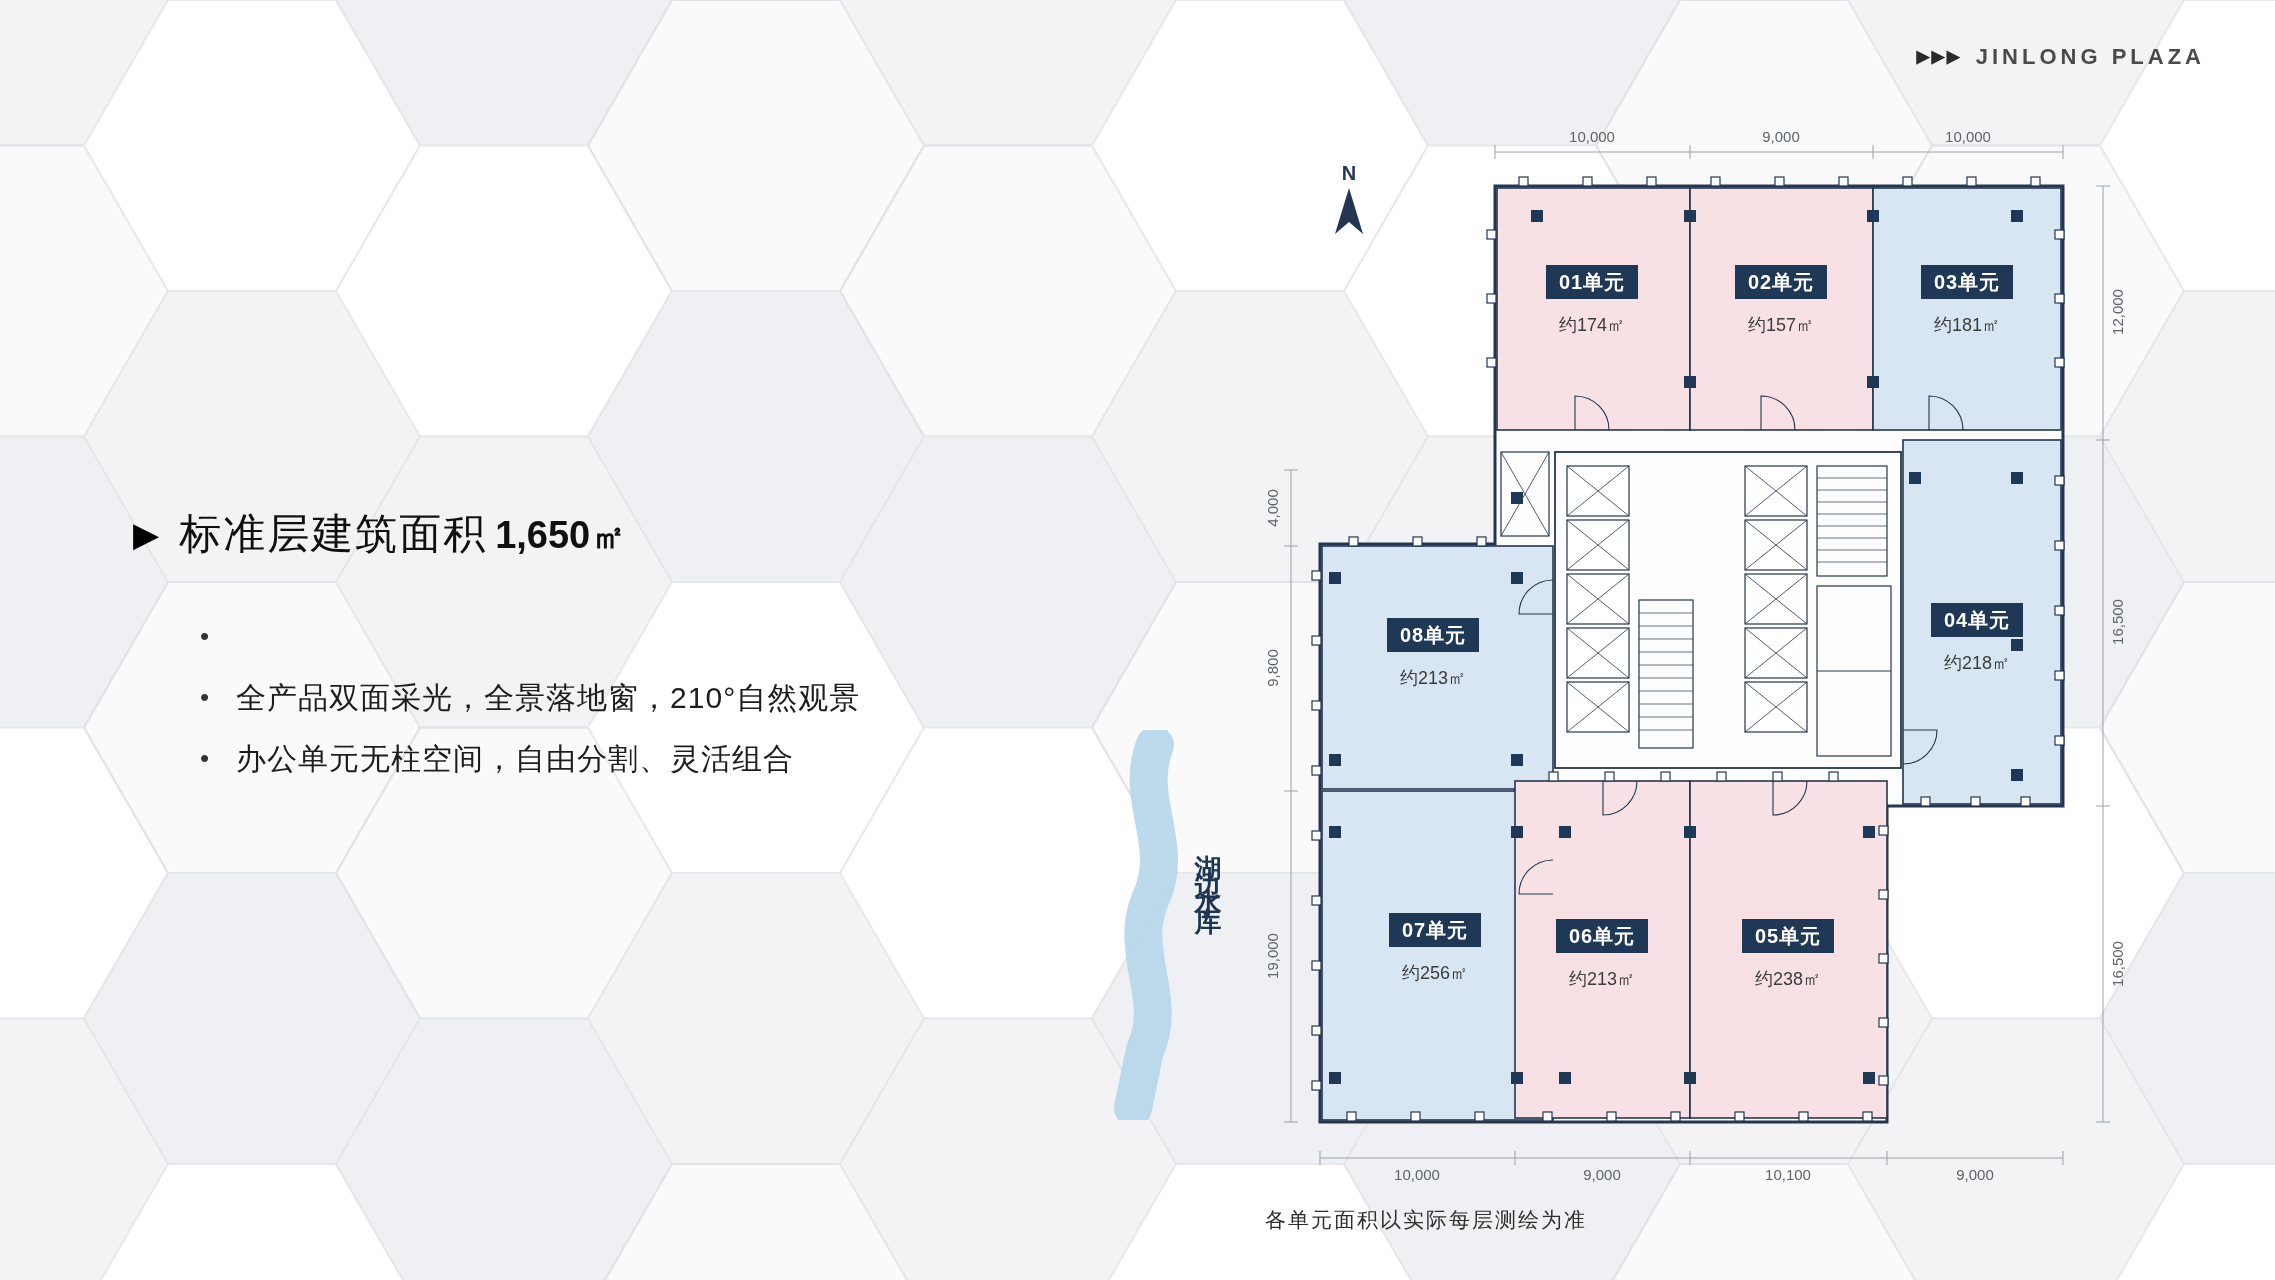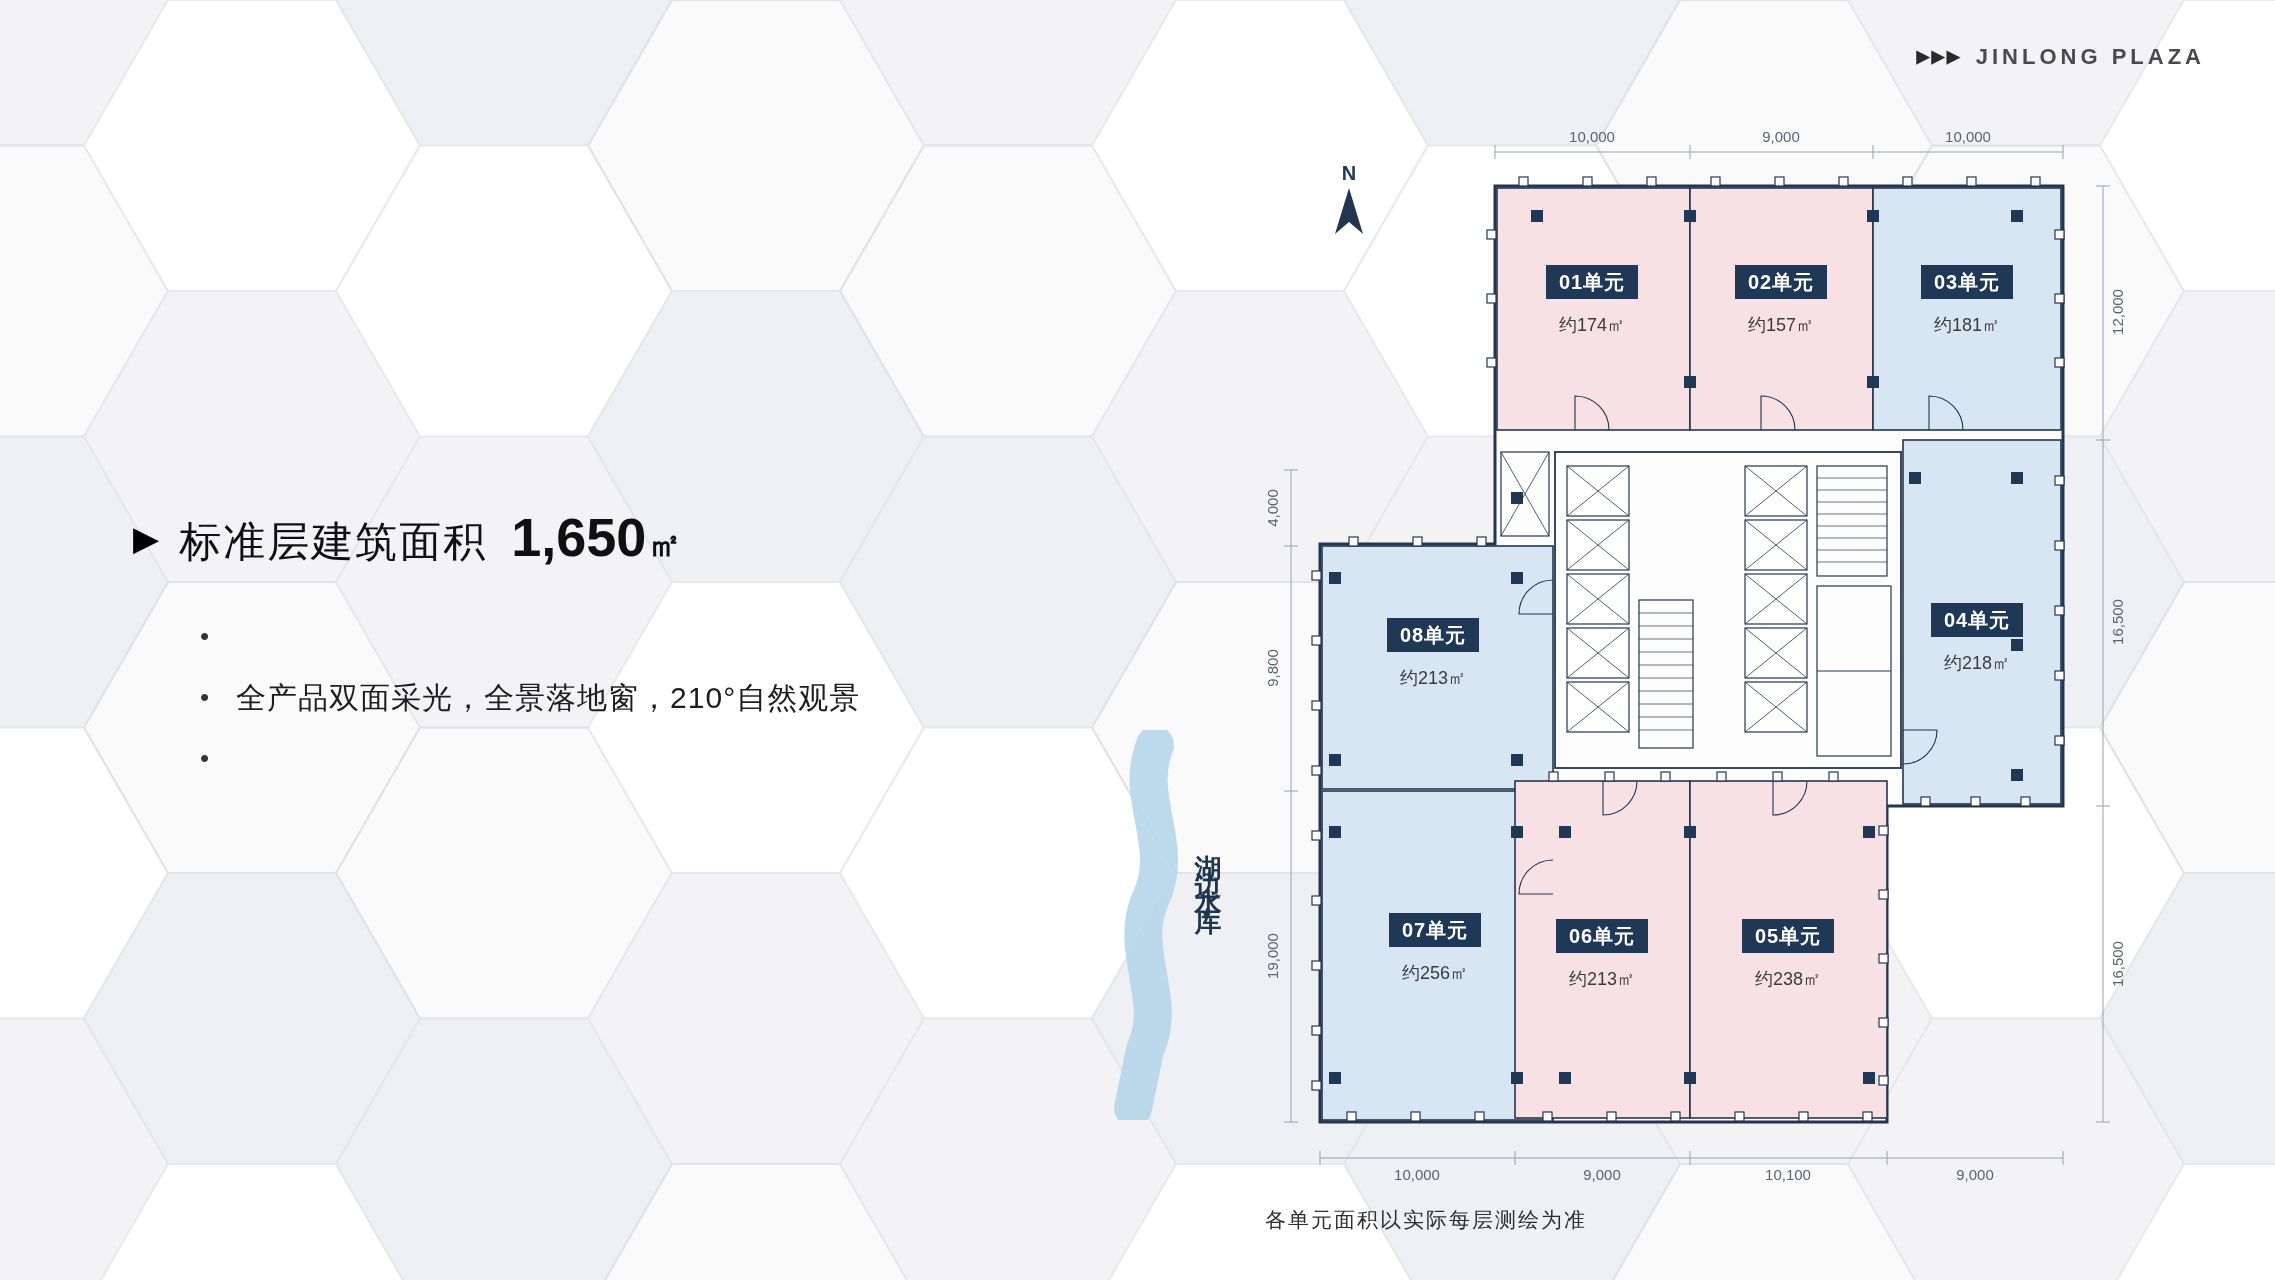--- a/index.html
+++ b/index.html
@@ -4,21 +4,21 @@
 <style>
   *{box-sizing:border-box}
   body{margin:0;background:#e9e9ec;font-family:"Liberation Sans",sans-serif}
   .page{position:relative;width:2275px;height:1280px;background:#fafafb;overflow:hidden}
   #bg-hex{position:absolute;left:0;top:0}
   .brand{position:absolute;top:44px;right:70px;font-size:22px;letter-spacing:4px;color:#4a4a4a;font-weight:600}
   .brand-arrows{color:#2a2a2a;margin-right:14px;letter-spacing:2px;font-size:17px;vertical-align:2px}
   .headline{position:absolute;left:133px;top:506px;display:flex;align-items:baseline;color:#101010}
   .hl-marker{font-size:34px;margin-right:20px;align-self:center;line-height:1;color:#000}
   .hl-label{font-size:42px;font-weight:400;letter-spacing:2px}
-  .hl-value{font-size:54px;font-weight:800;margin-left:24px}
+  .hl-value{font-size:38px;font-weight:800;margin-left:8px}
   .hl-unit{font-size:33px;font-weight:700;margin-left:2px}
   .bullets{position:absolute;left:200px;top:606px;margin:0;padding:0;list-style:none;font-size:30px;color:#1d1d1d;letter-spacing:1px}
   .bullets li{display:flex;gap:26px;line-height:61px}
   .dot{font-size:26px;color:#333}
   .plan{position:absolute;left:1265px;top:130px;width:900px;height:1055px}
   .lake{position:absolute;left:1095px;top:730px;width:170px;height:390px}
   .lake-label{position:absolute;left:1190px;top:833px;writing-mode:vertical-rl;letter-spacing:17px;font-size:27px;font-weight:700;color:#1e3550}
   .footnote{position:absolute;left:1265px;top:1206px;width:810px;text-align:left;font-size:21px;color:#2f2f2f;letter-spacing:2px}
   svg text{font-family:"Liberation Sans",sans-serif}
   .unit{stroke:#24364f;stroke-width:1.6}
@@ -136,20 +136,21 @@
   <ul class="bullets">
     <li>
       <span class="dot">•</span>
       </li>
     <li>
       <span class="dot">•</span>
       <span>全产品双面采光，全景落地窗，210°自然观景</span>
       </li>
     <li>
       <span class="dot">•</span>
+      <span>办公单元无柱空间，自由分割、灵活组合</span>
       </li>
   </ul>
 
   <svg class="lake" viewBox="0 0 170 390">
     <path d="M60,15 C38,70 82,115 55,170 C33,222 74,270 50,320 L38,378" fill="none" stroke="#b5d6e9" stroke-width="38" stroke-linecap="round" opacity="0.9"></path>
   </svg>
   <div class="lake-label">湖边水库</div>
 
   <svg class="plan" viewBox="0 0 900 1055">
 

